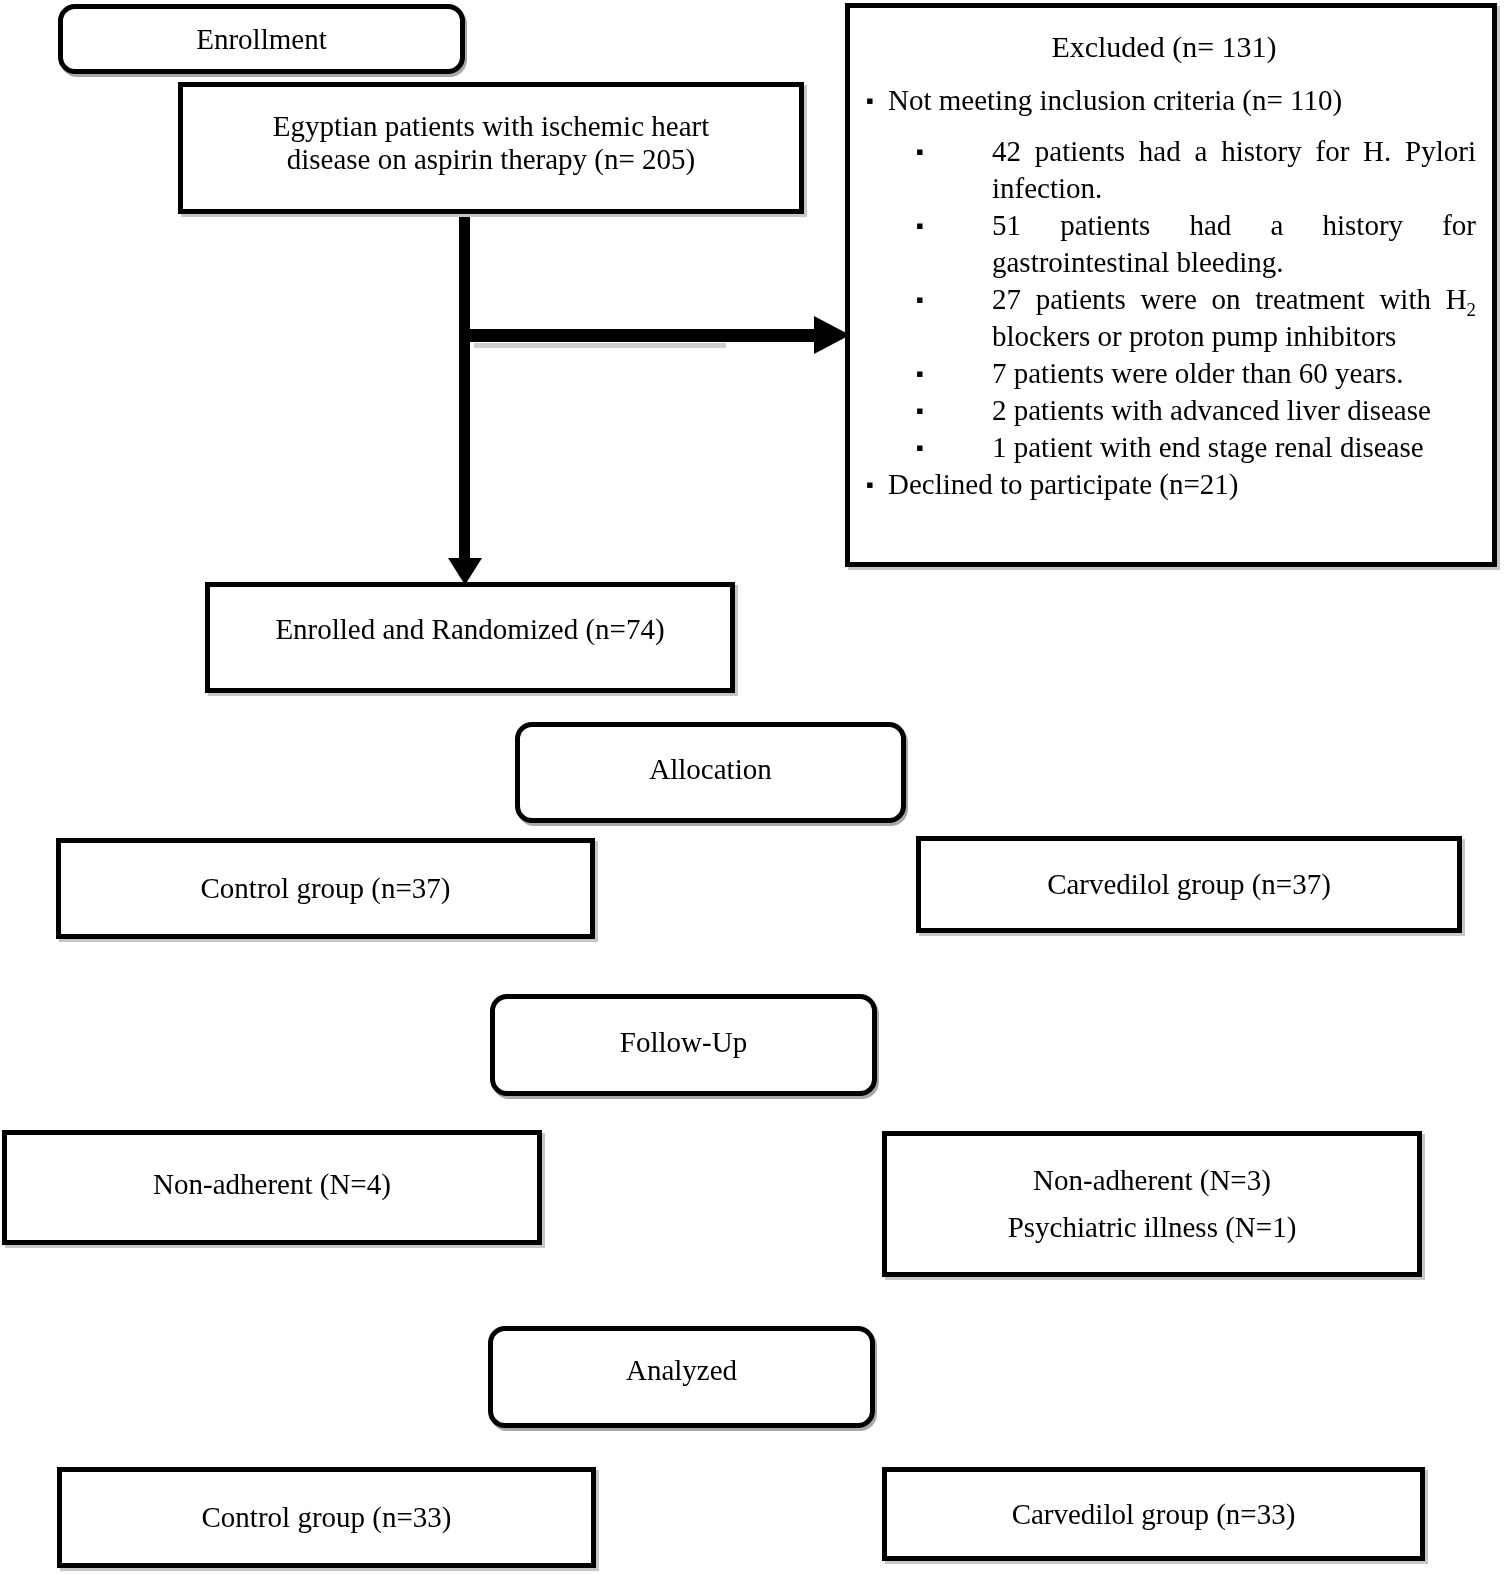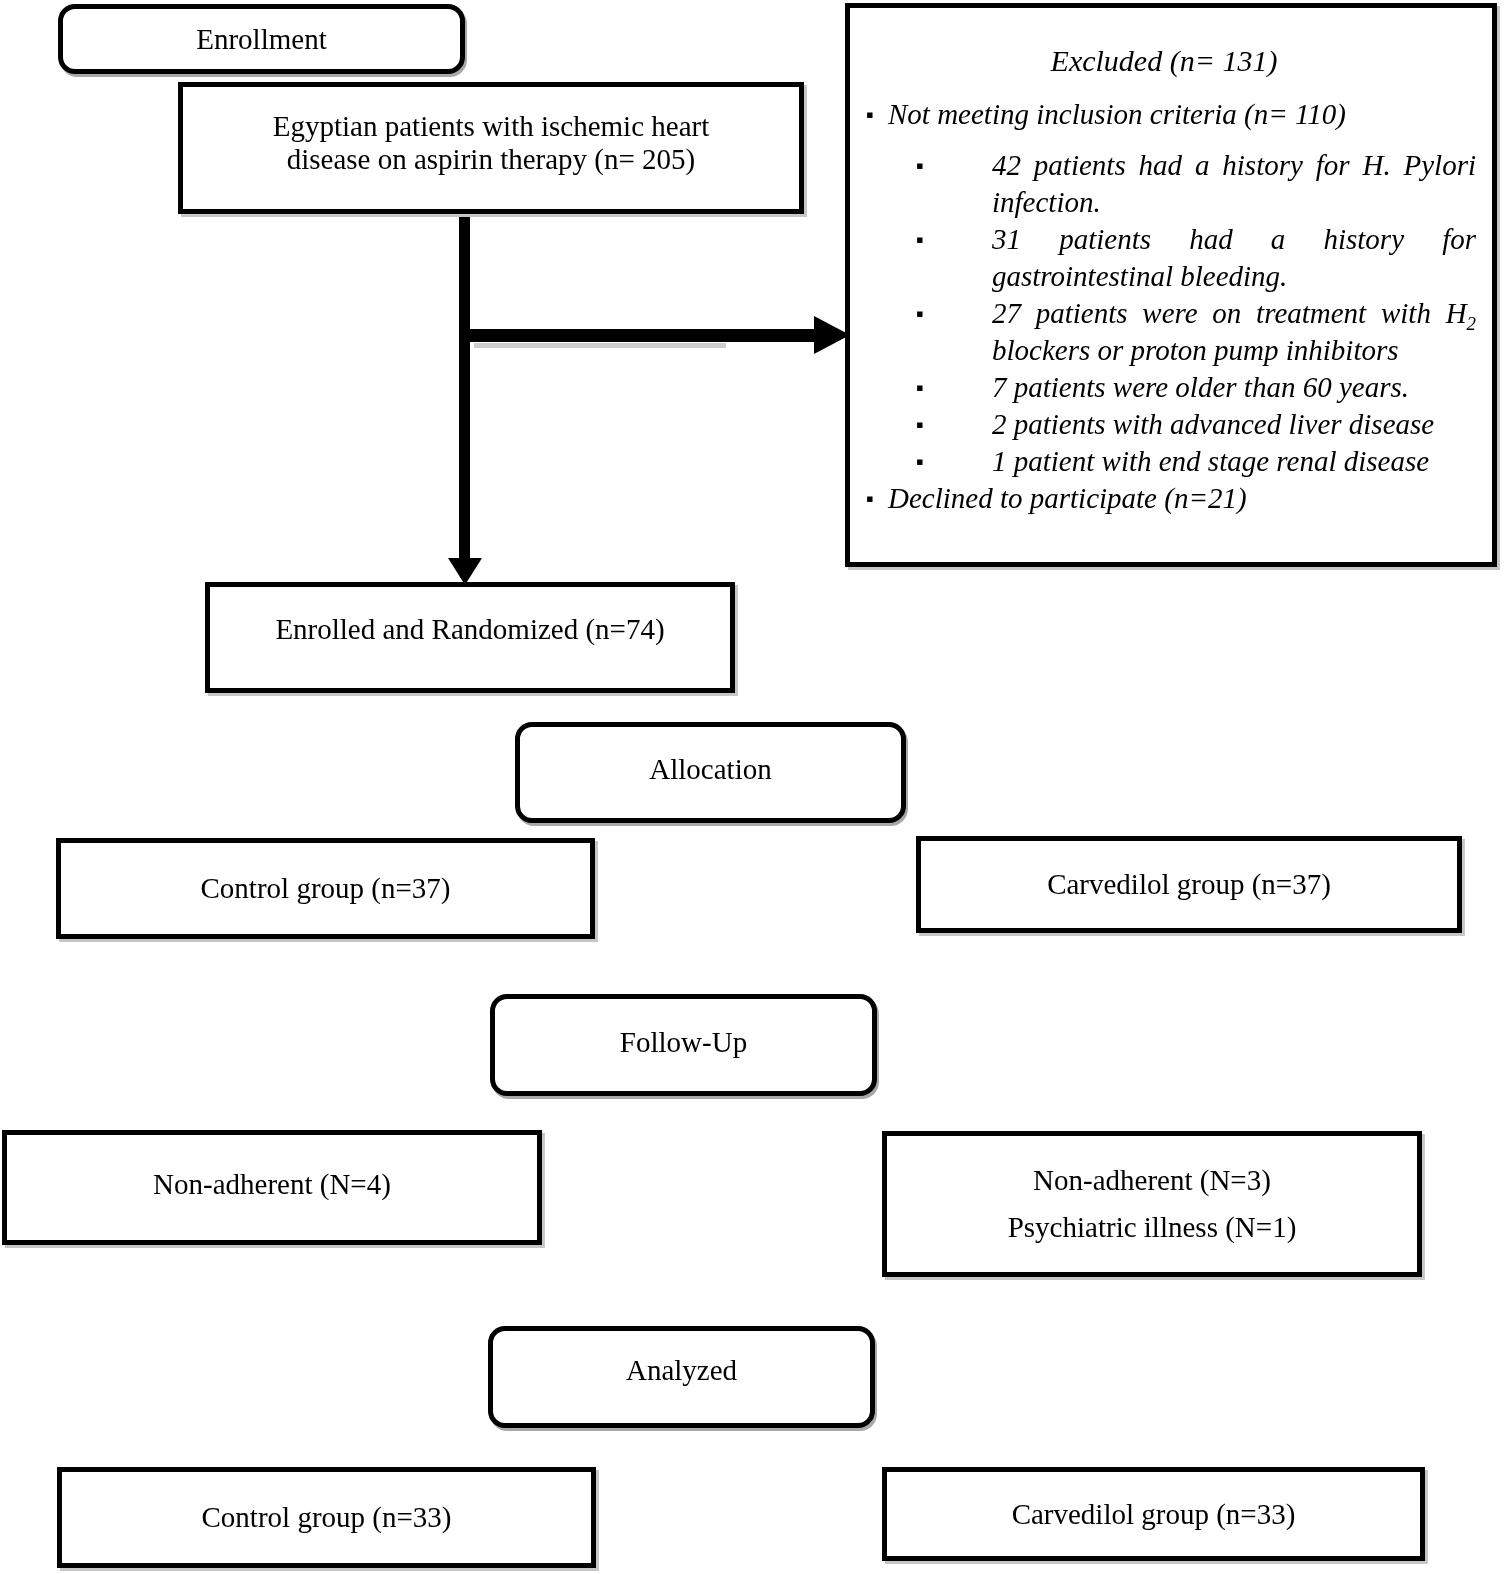--- a/index.html
+++ b/index.html
@@ -27,22 +27,21 @@
   .rounded {
     border-radius: 17px;
     box-shadow: 2px 3px 0 #a8a8a8;
   }
   .label { display: block; }
 
   
   .excluded {
     display: block;
     text-align: left;
-    padding: 20px 14px 0 0;
-    font-style: italic;
+    padding: 6px 14px 0 0;
   }
   .x-title {
     text-align: center;
     font-size: 30px;
     line-height: 42px;
     margin: 12px 0 14px 0;
   }
   .li { position: relative; line-height: 37px; }
   .l1 { padding-left: 38px; }
   .l1 > .bullet { position: absolute; left: 16px; top: 0; }
@@ -125,21 +124,21 @@
       <span>Not meeting inclusion criteria (n= 110)</span>
     </div>
 
     <div class="li l2">
       <span class="bullet">▪</span>
       <span class="jt">42 patients had a history for H. Pylori infection.</span>
     </div>
 
     <div class="li l2">
       <span class="bullet">▪</span>
-      <span class="jt">31 patients had a history for gastrointestinal bleeding.</span>
+      <span class="jt">51 patients had a history for gastrointestinal bleeding.</span>
     </div>
 
     <div class="li l2">
       <span class="bullet">▪</span>
       <span class="jt"><span>27 patients were on treatment with H</span><sub>2</sub><span> blockers or proton pump inhibitors</span></span>
     </div>
 
     <div class="li l2">
       <span class="bullet">▪</span>
       <span class="jt">7 patients were older than 60 years.</span>

